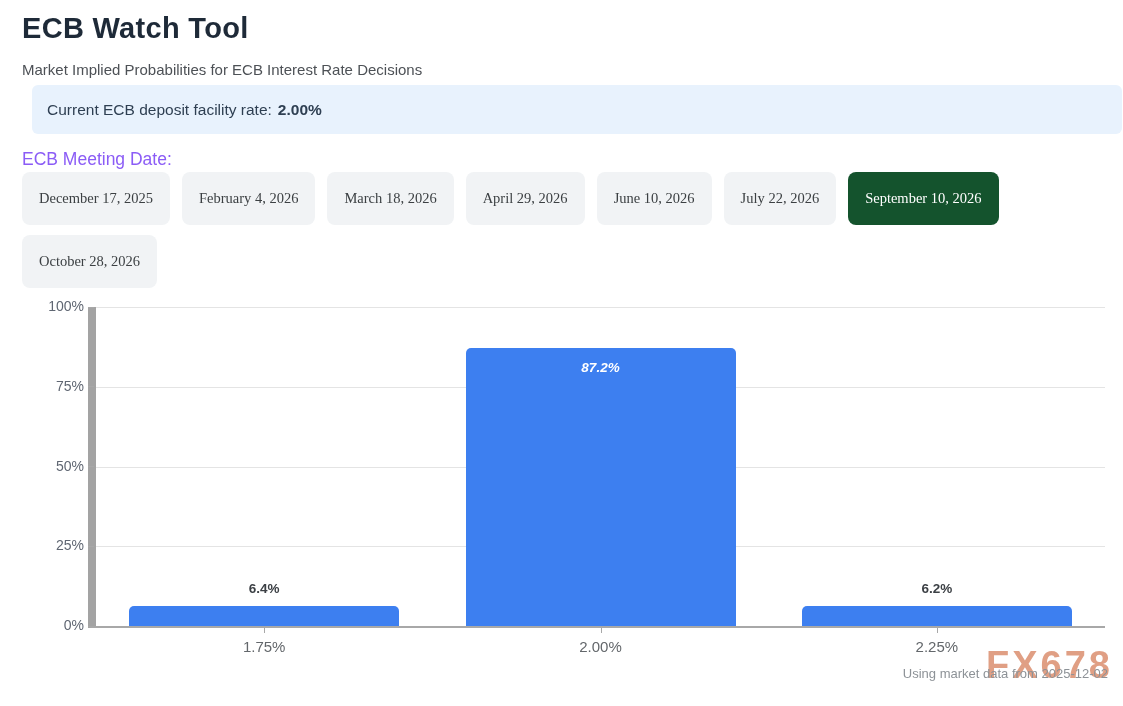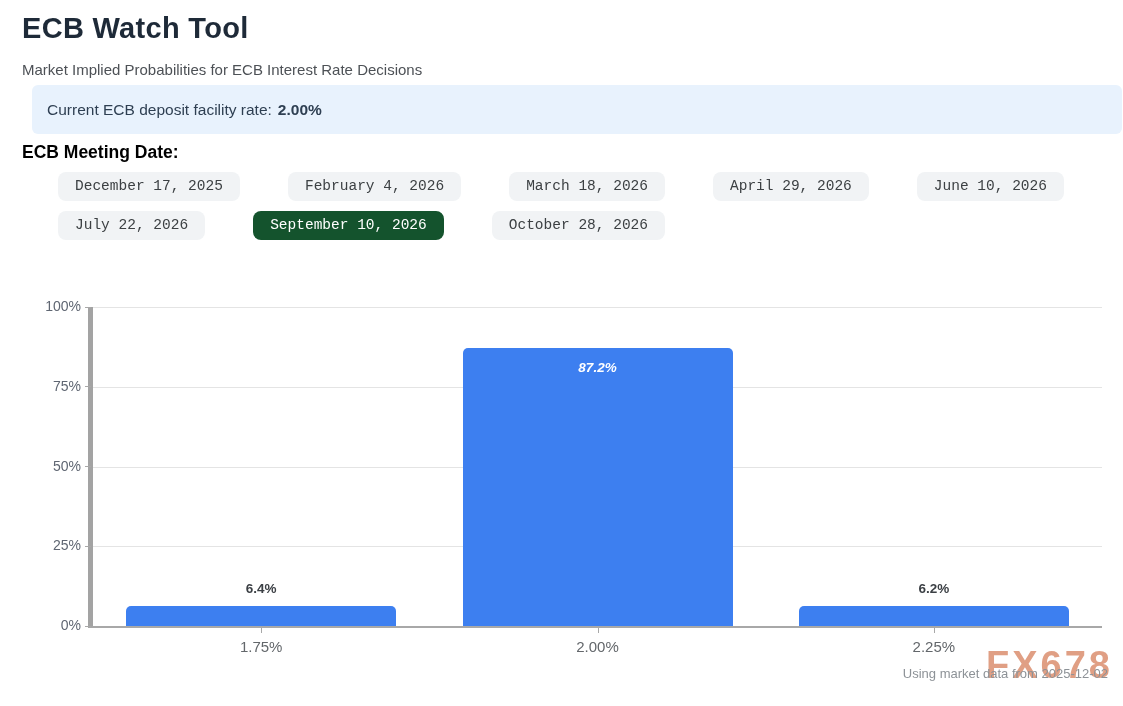--- a/index.html
+++ b/index.html
@@ -5,27 +5,27 @@
   html, body { margin: 0; padding: 0; background: #ffffff; }
   body { font-family: "Liberation Sans", sans-serif; }
   .page { position: relative; width: 1123px; height: 706px; background: #ffffff; overflow: hidden; }
 
   .title { position: absolute; left: 22px; top: 12px; margin: 0; font-size: 29px; font-weight: bold; color: #1e2a38; letter-spacing: 0.3px; }
   .subtitle { position: absolute; left: 22px; top: 61px; font-size: 15px; color: #4d5156; }
 
   .banner { position: absolute; left: 32px; top: 85px; width: 1090px; height: 49px; background: #e8f2fd; border-radius: 6px; display: flex; align-items: center; padding-left: 15px; box-sizing: border-box; font-size: 15.5px; color: #2e3f52; }
   .banner .val { font-weight: bold; margin-left: 6px; }
 
-  .section-heading { position: absolute; left: 22px; top: 142px; font-size: 17.5px; font-weight: bold; color: #000000; }
+  .section-heading { position: absolute; left: 22px; top: 149px; font-size: 17.5px; font-weight: normal; color: #8b5cf6; }
 
   .dates { position: absolute; left: 22px; top: 172px; width: 1085px; display: flex; flex-wrap: wrap; gap: 10px 12px; }
-  .date-btn { border: none; background: #f1f3f5; color: #3c4043; font-size: 14.5px; font-family: Liberation Mono, monospace; padding: 6px 17px; border-radius: 8px; cursor: pointer; line-height: 17px; margin-left: 36px; }
+  .date-btn { border: none; background: #f1f3f5; color: #3c4043; font-size: 14.5px; font-family: Liberation Serif, serif; padding: 18px 17px; border-radius: 8px; cursor: pointer; line-height: 17px; }
   .date-btn.selected { background: #14532d; color: #ffffff; }
 
-  .plot { position: absolute; left: 88px; top: 307px; width: 1009px; height: 319px; border-left: 5px solid #a3a3a3; border-bottom: 2px solid #a8a8a8; }
+  .plot { position: absolute; left: 88px; top: 307px; width: 1009px; height: 319px; border-left: 8px solid #a3a3a3; border-bottom: 2px solid #a8a8a8; }
   .gridline { position: absolute; left: 0; width: 100%; height: 1px; background: #e4e4e4; }
   .ytick { position: absolute; left: -8px; width: 6px; height: 1px; background: #a8a8a8; }
   .ylabel { position: absolute; left: -76px; width: 64px; text-align: right; font-size: 14px; color: #5f6672; }
   .bar { position: absolute; bottom: 0; border-radius: 5px 5px 0 0; }
   .bar-label { position: absolute; text-align: center; font-weight: bold; font-size: 13.5px; color: #3c4045; }
   .bar-label.inside { color: #ffffff; }
   .xtick { position: absolute; width: 1px; height: 7px; top: 319px; background: #a8a8a8; }
   .xlabel { position: absolute; top: 331px; width: 140px; text-align: center; font-size: 15px; color: #63676b; }
 
   .watermark { position: absolute; right: 10px; top: 644px; font-size: 38px; font-weight: bold; color: #c2410c; opacity: 0.5; letter-spacing: 3px; z-index: 1; }

